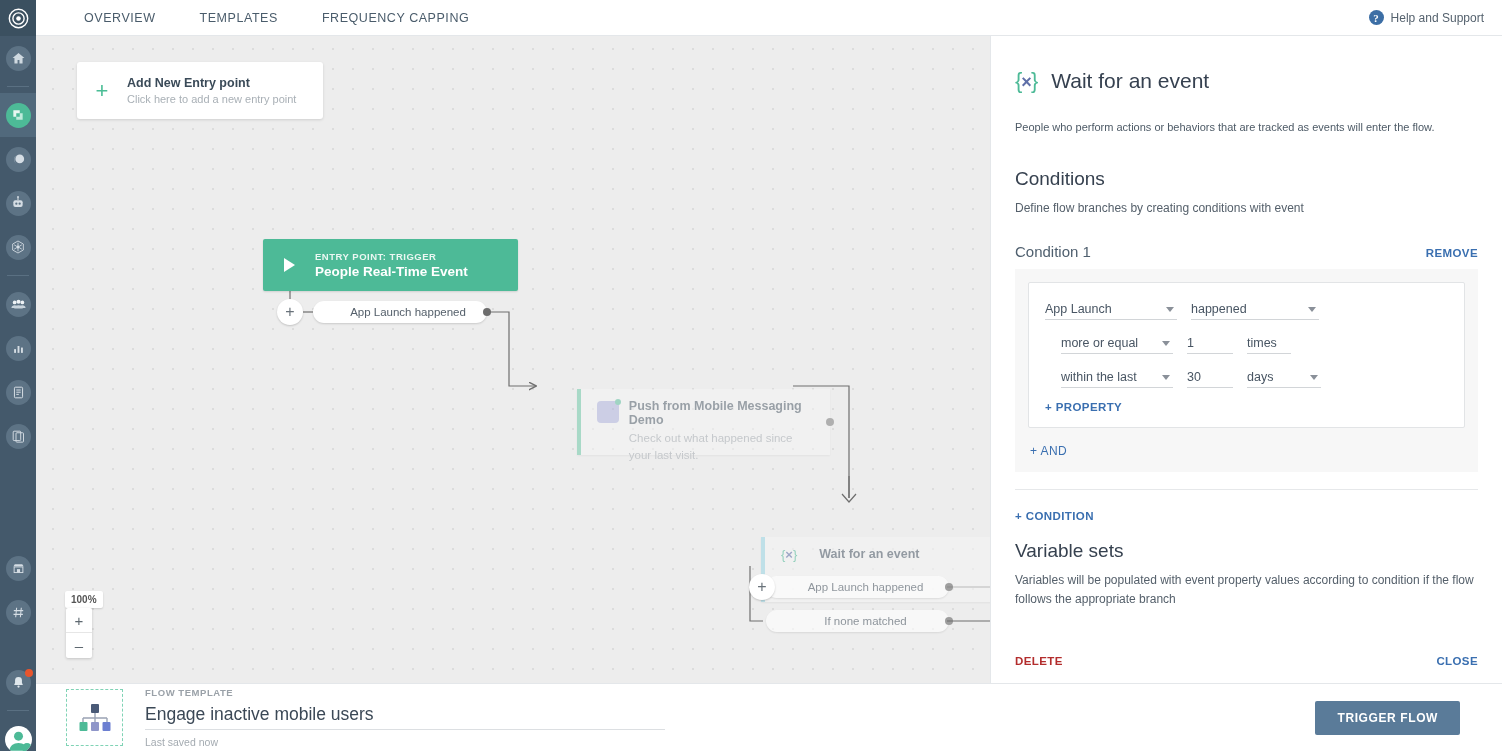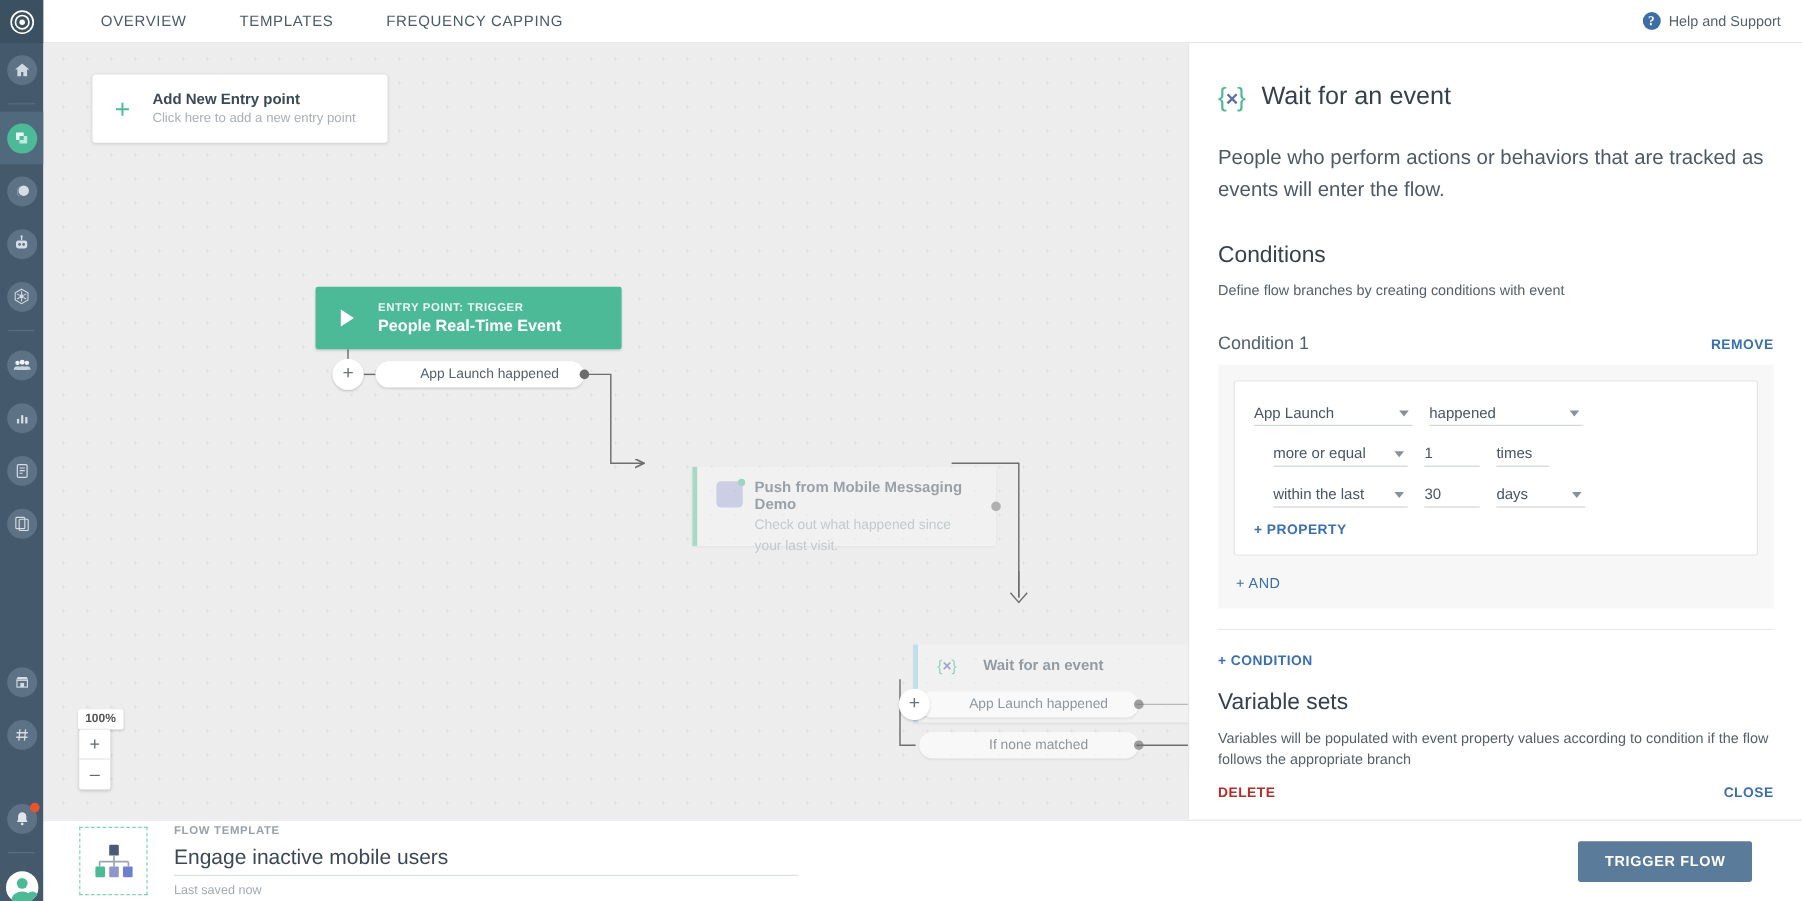--- a/index.html
+++ b/index.html
@@ -235,21 +235,21 @@
   #rp-head {
     display: flex; align-items: center; gap: 14px;
     padding-top: 32px;
   }
   .rp-brace {
     font-size: 22px; color: #4dba97; font-weight: 300;
     letter-spacing: -1px;
   }
   .rp-brace b { color: #5f6fa8; font-weight: bold; font-size: 18px; }
   #rp-title { font-size: 21px; color: #364150; font-weight: normal; }
-  #rp-desc { font-size: 17px; color: #4d5a66; margin-top: 25px; line-height: 1.5; }
+  #rp-desc { font-size: 11px; color: #4d5a66; margin-top: 25px; line-height: 1.5; }
   .rp-h2 { font-size: 19px; color: #36414f; font-weight: normal; margin-top: 32px; }
   .rp-sub { font-size: 12px; color: #55606b; margin-top: 9px; line-height: 1.55; }
 
   #cond-head {
     display: flex; align-items: baseline; justify-content: space-between;
     margin-top: 26px;
   }
   #cond-head .ch-title { font-size: 15px; color: #50606f; }
   .link-blue {
     font-size: 11.5px; font-weight: bold; color: #3a6fb0;

